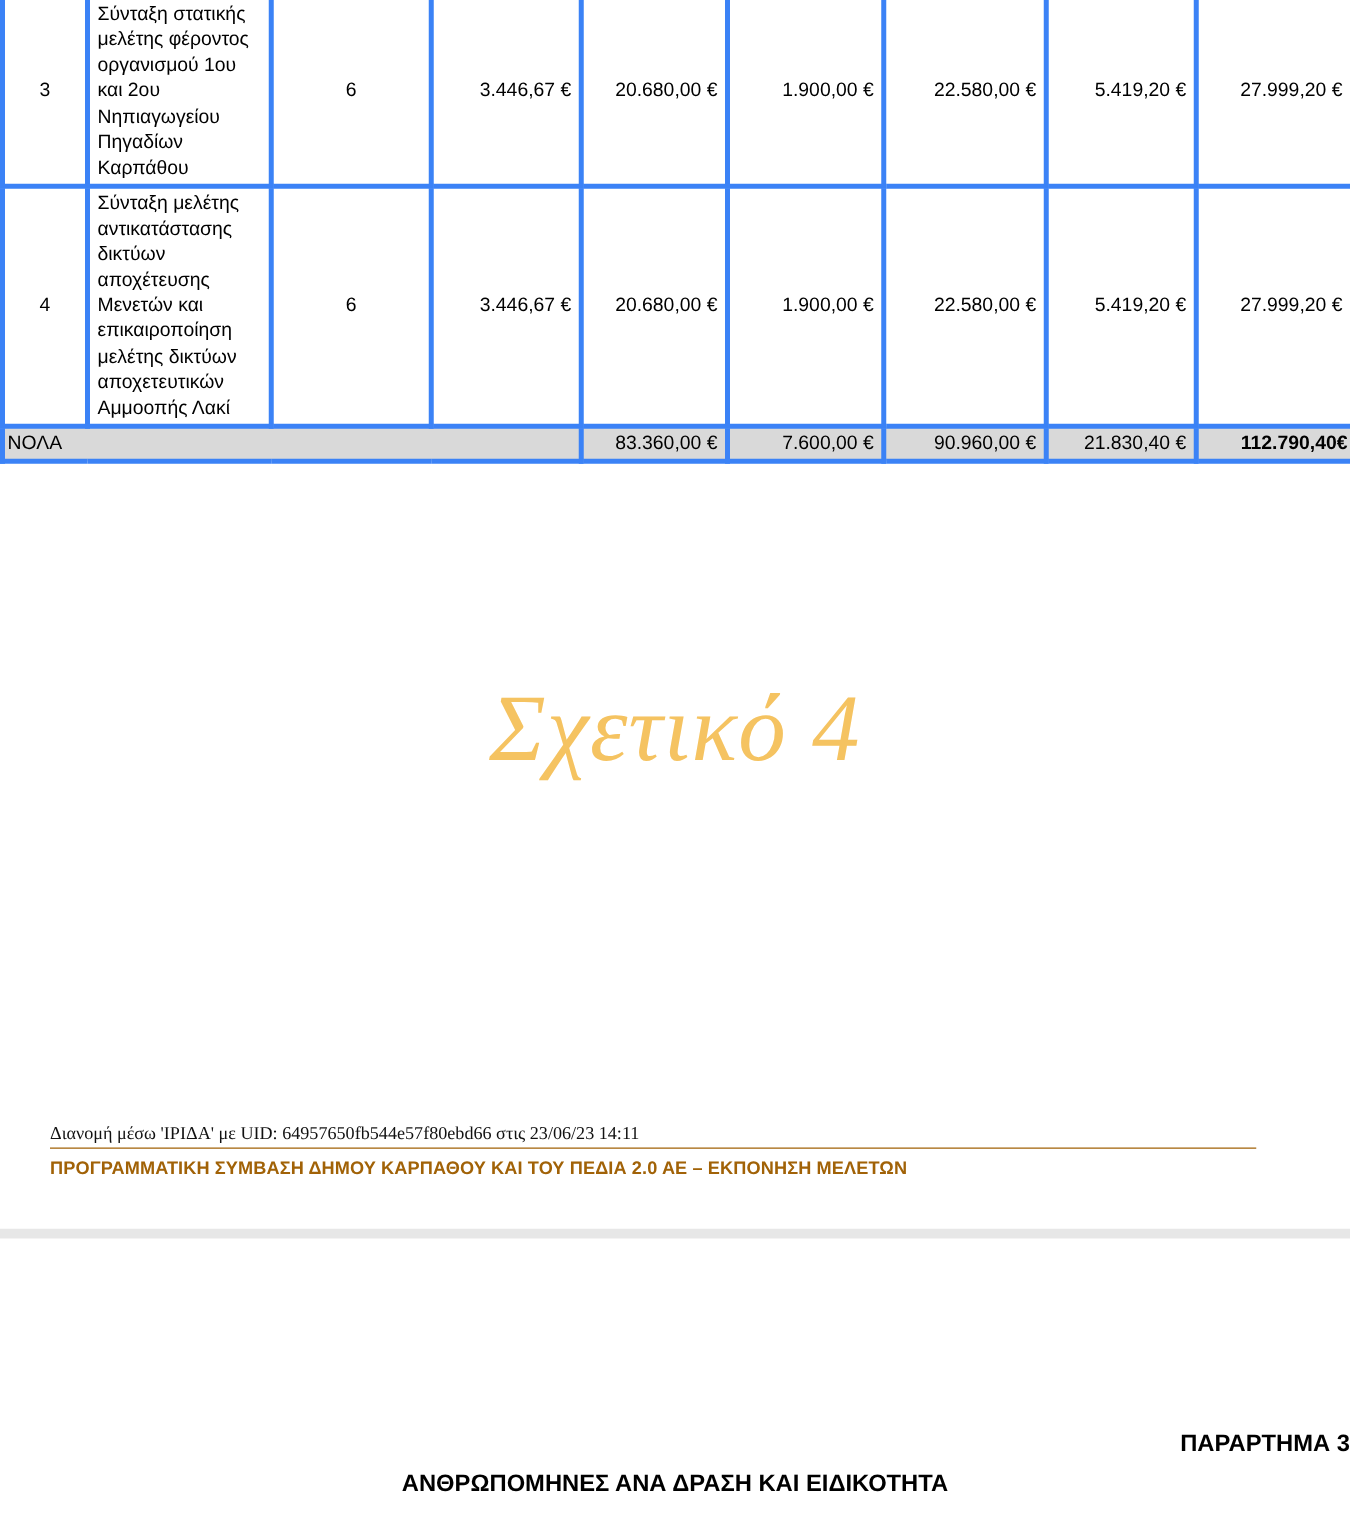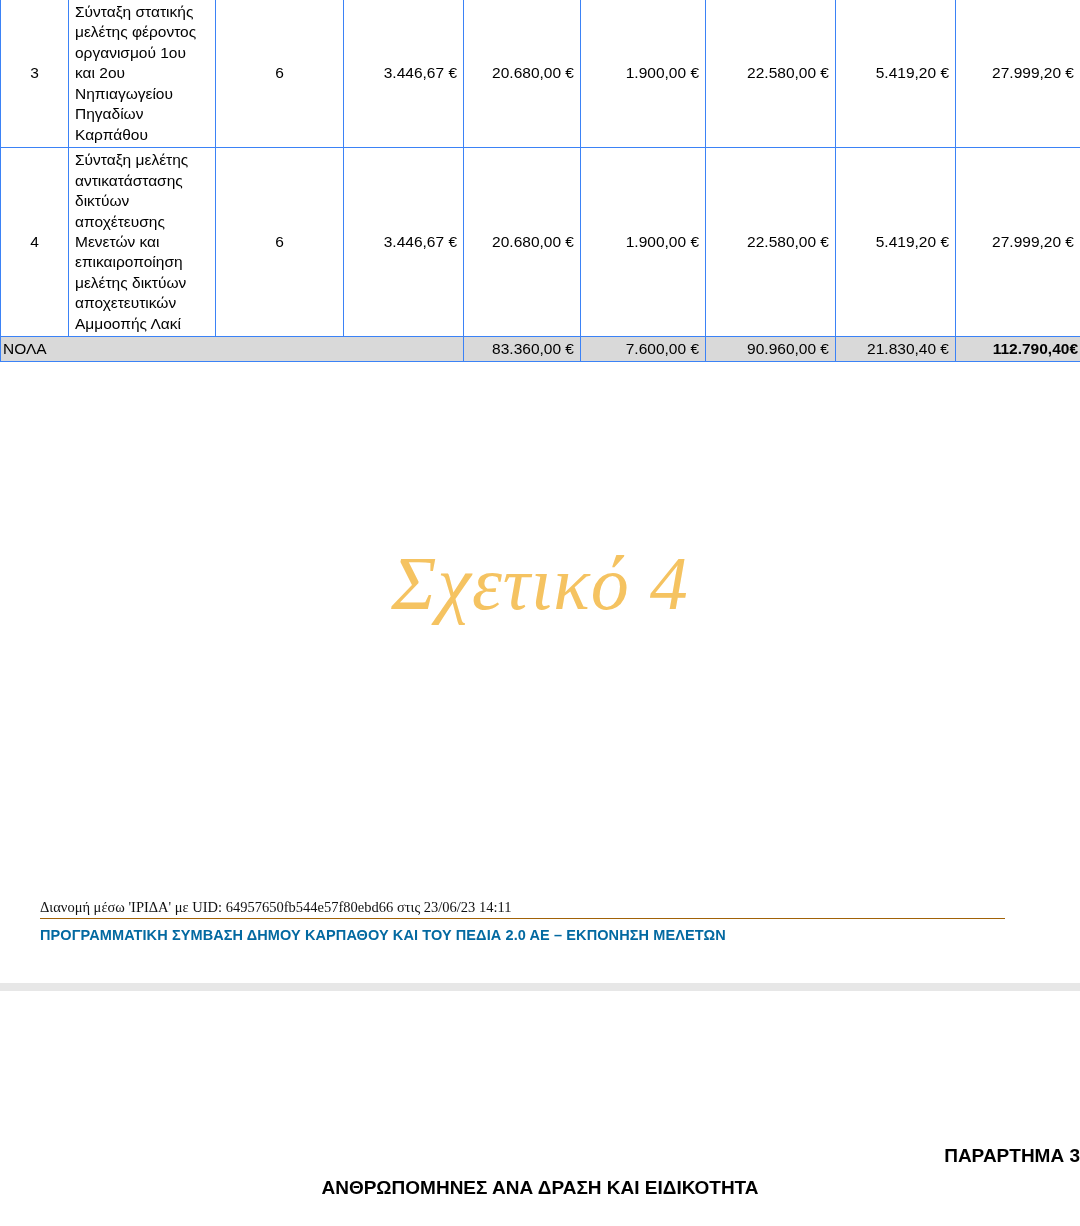--- a/index.html
+++ b/index.html
@@ -22,21 +22,21 @@
     top: 0;
     left: 0;
     width: 1080px;
   }
   table.cost-table {
     border-collapse: collapse;
     width: 1080px;
     table-layout: fixed;
   }
   table.cost-table td {
-    border: 1px solid #3b82f6;
+    border: 4px solid #3b82f6;
     padding: 2px 6px;
     font-size: 15.5px;
     vertical-align: middle;
     line-height: 1.32;
   }
   
   col.c-idx    { width: 68px; }
   col.c-desc   { width: 147px; }
   col.c-qty    { width: 128px; }
   col.c-unit   { width: 120px; }
@@ -114,21 +114,21 @@
     padding-bottom: 2px;
     white-space: nowrap;
   }
   .footer-title {
     position: absolute;
     top: 927px;
     left: 40px;
     width: 1000px;
     font-size: 14.5px;
     font-weight: bold;
-    color: #0369a1;
+    color: #a16207;
     letter-spacing: 0.1px;
   }
 
   
   .page-gap {
     position: absolute;
     top: 983px;
     left: 0;
     width: 1080px;
     height: 8px;

